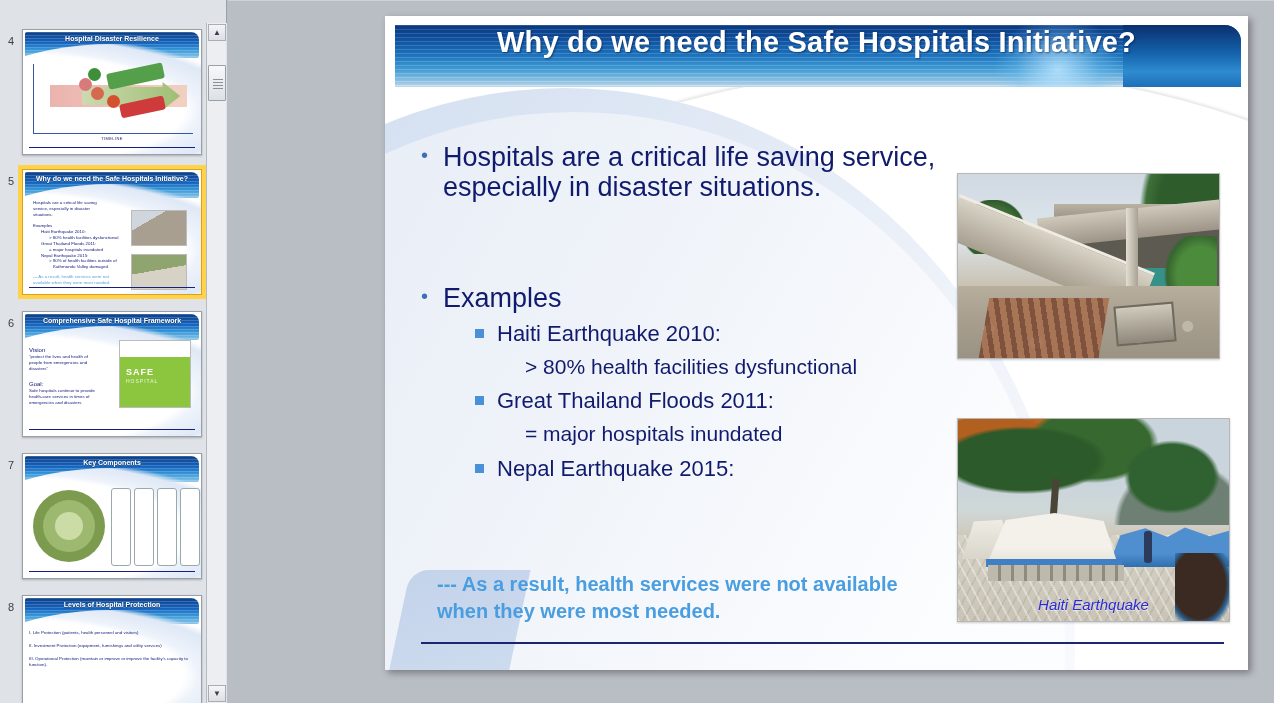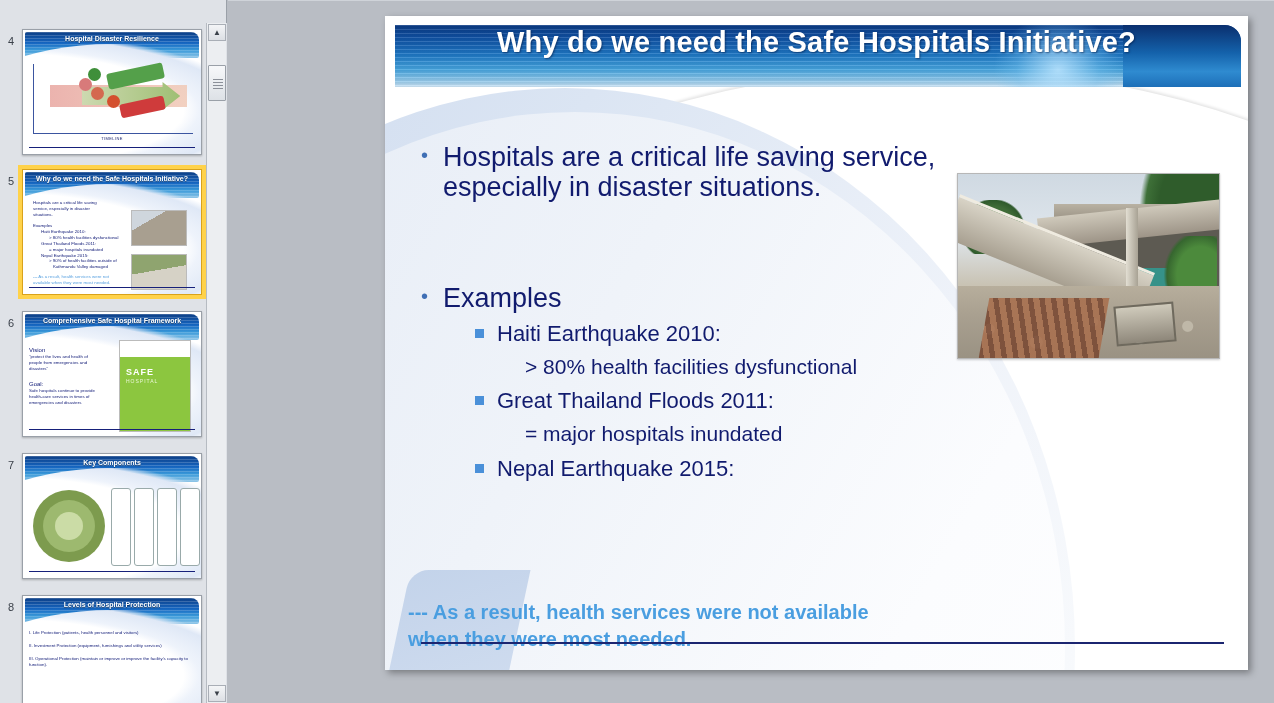--- a/index.html
+++ b/index.html
@@ -405,21 +405,21 @@
             <div class="mini-body">
               <div class="mini-line" style="font-size:6px;color:#16207a;margin-top:4px;">Vision</div>
               <div class="mini-line">"protect the lives and health of</div>
               <div class="mini-line">people from emergencies and</div>
               <div class="mini-line">disasters"</div>
               <div class="mini-line" style="font-size:6px;margin-top:8px;">Goal:</div>
               <div class="mini-line">Safe hospitals continue to provide</div>
               <div class="mini-line">health-care services in times of</div>
               <div class="mini-line">emergencies and disasters</div>
             </div>
-            <div class="mini-photo" style="left:96px;top:28px;width:72px;height:92px;background:#fff;border:1px solid #bbb;padding-left:39px;">
+            <div class="mini-photo" style="left:96px;top:28px;width:72px;height:68px;background:#fff;border:1px solid #bbb;padding-left:39px;">
               <div style="position:absolute;left:0;top:0;right:0;height:16px;background:#fff;"></div>
               <div style="position:absolute;left:0;top:16px;right:0;bottom:0;background:#8cc63f;"></div>
               <div style="position:absolute;left:6px;top:26px;font-size:9px;font-weight:bold;color:#fff;letter-spacing:1px;">SAFE</div>
               <div style="position:absolute;left:6px;top:37px;font-size:5px;color:#eaf7d6;letter-spacing:1px;">HOSPITAL</div>
             </div>
             <div class="mini-rule"></div>
           </div>
         </div>
       </div>
 
@@ -529,38 +529,54 @@
           </div>
           <div class="sub3" style="left:140px; top:405px;">= major hospitals inundated</div>
 
           <div class="bullet2" style="left:90px; top:440px;">
             <span class="sq">
                 <i></i>
               </span>
             <span>Nepal Earthquake 2015:</span>
           </div>
 
-          <div id="conclusion" style="left:23px; top:555px;margin-top:28px;">--- As a result, health services were not available when they were most needed.</div>
+          <div id="conclusion" style="left:52px; top:555px;">--- As a result, health services were not available when they were most needed.</div>
         </div>
 
         <div id="bottom-rule"></div>
 
         <div class="photo" id="photo1">
           <div class="sky"></div>
           <div class="tree-l"></div>
           <div class="tree-r"></div>
           <div class="roofline"></div>
           <div class="dark"></div>
           <div class="teal"></div>
           <div class="slab2"></div>
           <div class="slab"></div>
           <div class="col"></div>
           <div class="palm"></div>
           <div class="rubble"></div>
           <div class="beams"></div>
           <div class="crate"></div>
         </div>
 
+        <div class="photo" id="photo2">
+          <div class="sky2"></div>
+          <div class="hill"></div>
+          <div class="canopy"></div>
+          <div class="canopy-r"></div>
+          <div class="trunk"></div>
+          <div class="ground"></div>
+          <div class="blue-t"></div>
+          <div class="tentw2"></div>
+          <div class="tentw"></div>
+          <div class="blue-strip"></div>
+          <div class="cots"></div>
+          <div class="person"></div>
+          <div class="head-fg"></div>
+          <div id="photo2-caption">Haiti Earthquake</div>
+        </div>
 
       </div>
     </div>
   </div>
 </div>
 
 </body></html>

